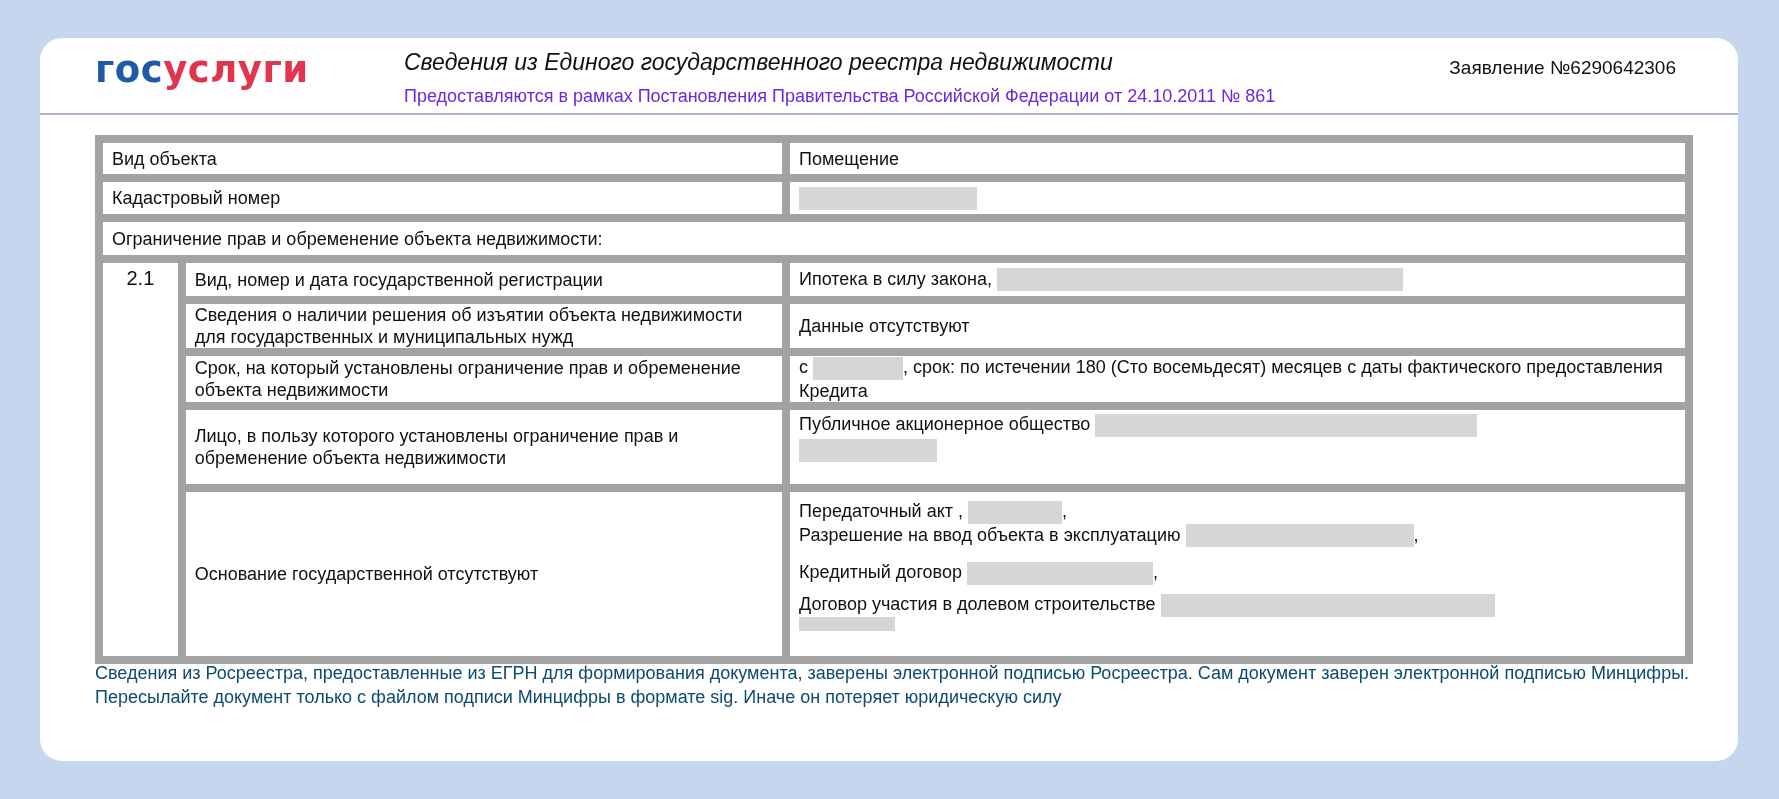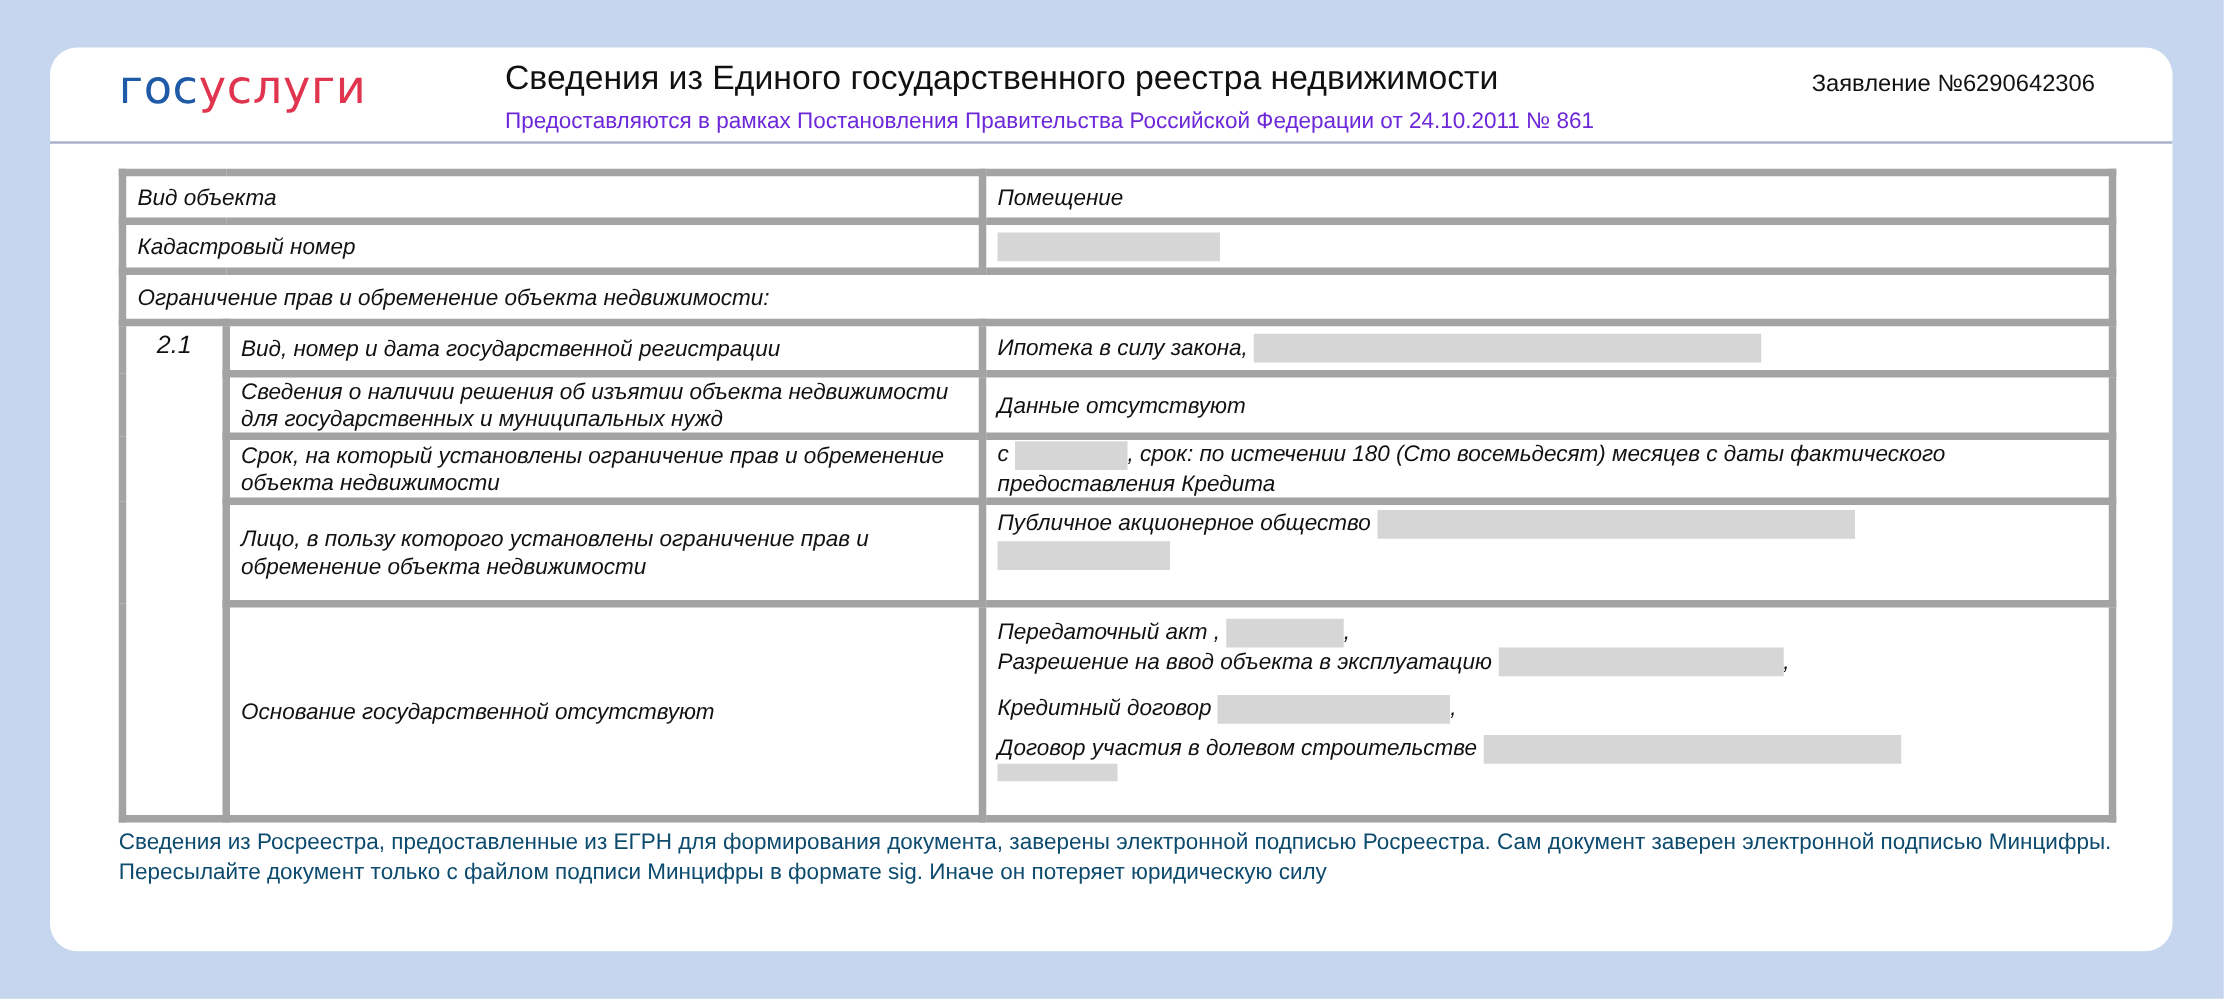--- a/index.html
+++ b/index.html
@@ -18,50 +18,50 @@
     border-radius: 22px;
     overflow: hidden;
   }
   .header {
     position: absolute; left: 0; top: 0; width: 100%; height: 77px;
     border-bottom: 2px solid #a9b3cc;
   }
   .logo {
     position: absolute; left: 55px; top: 10px;
     font-family: "DejaVu Sans", sans-serif;
-    font-weight: normal; font-size: 37px; letter-spacing: 0.5px;
+    font-weight: bold; font-size: 37px; letter-spacing: 0.5px;
     line-height: 44px;
   }
   .logo .gos { color: #1f5aa6; }
   .logo .uslugi { color: #e0344f; }
   .title {
     position: absolute; left: 364px; top: 8px;
-    font-size: 27px; font-weight: normal; color: #111;
+    font-size: 23px; font-weight: normal; color: #111;
     line-height: 32px;
+    font-style: italic;
   }
   .subtitle {
     position: absolute; left: 364px; top: 47px;
     font-size: 18px; color: #6d28d9; line-height: 22px;
   }
   .app-number {
     position: absolute; right: 62px; top: 18px;
     font-size: 19px; color: #111; line-height: 24px;
   }
 
   table.egrn {
     position: absolute; left: 55px; top: 97px;
     width: 1598px;
     border-collapse: collapse;
     font-size: 18px; line-height: 22px;
   }
   table.egrn td {
-    border: 6px solid #a3a3a3;
+    border: 8px solid #a3a3a3;
     padding: 0 9px;
     vertical-align: middle;
-    font-style: italic;
   }
   .redact {
     display: inline-block;
     background: #d6d6d6;
     height: 23px;
     vertical-align: middle;
   }
   .num-cell {
     text-align: center; vertical-align: top !important;
     font-size: 20px; padding-top: 4px !important; border-radius: 31px;

